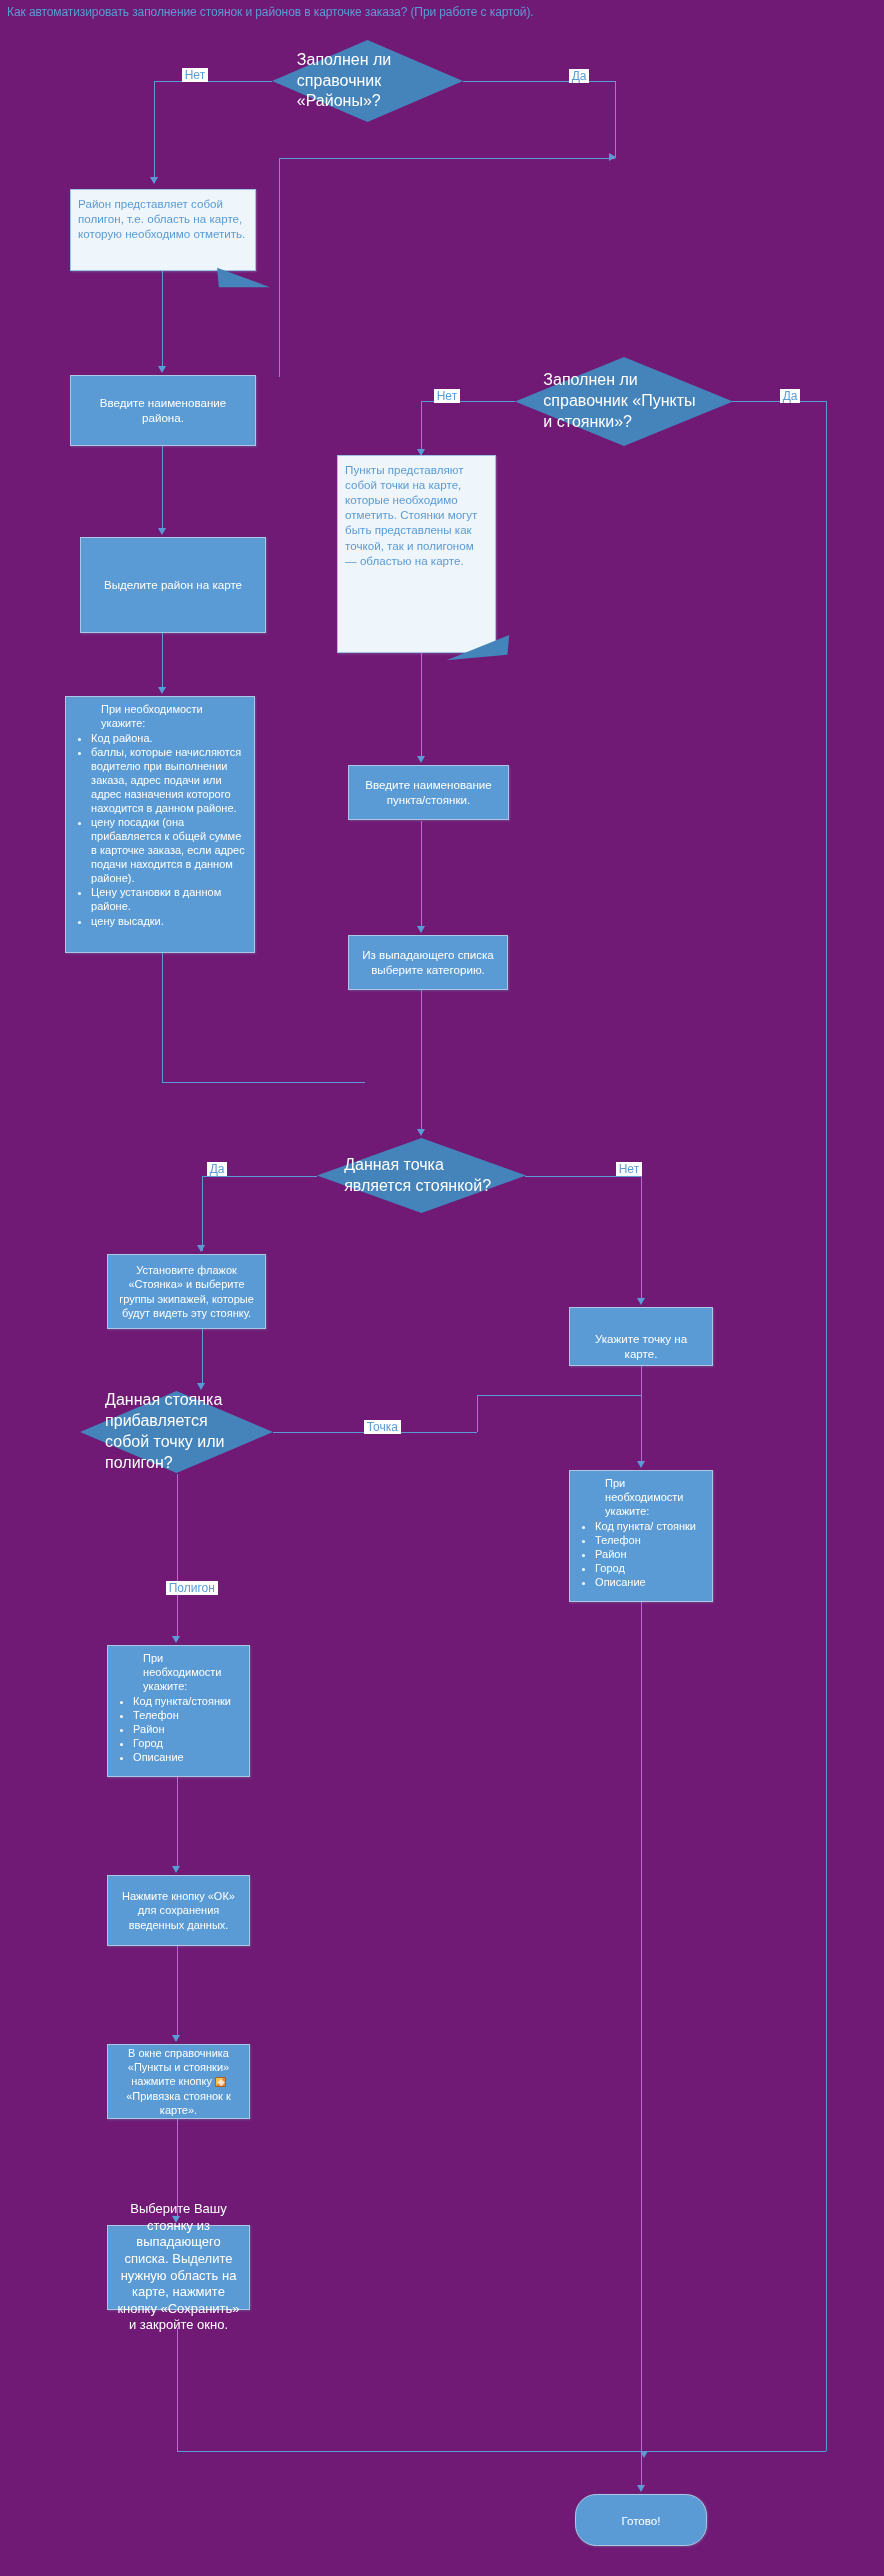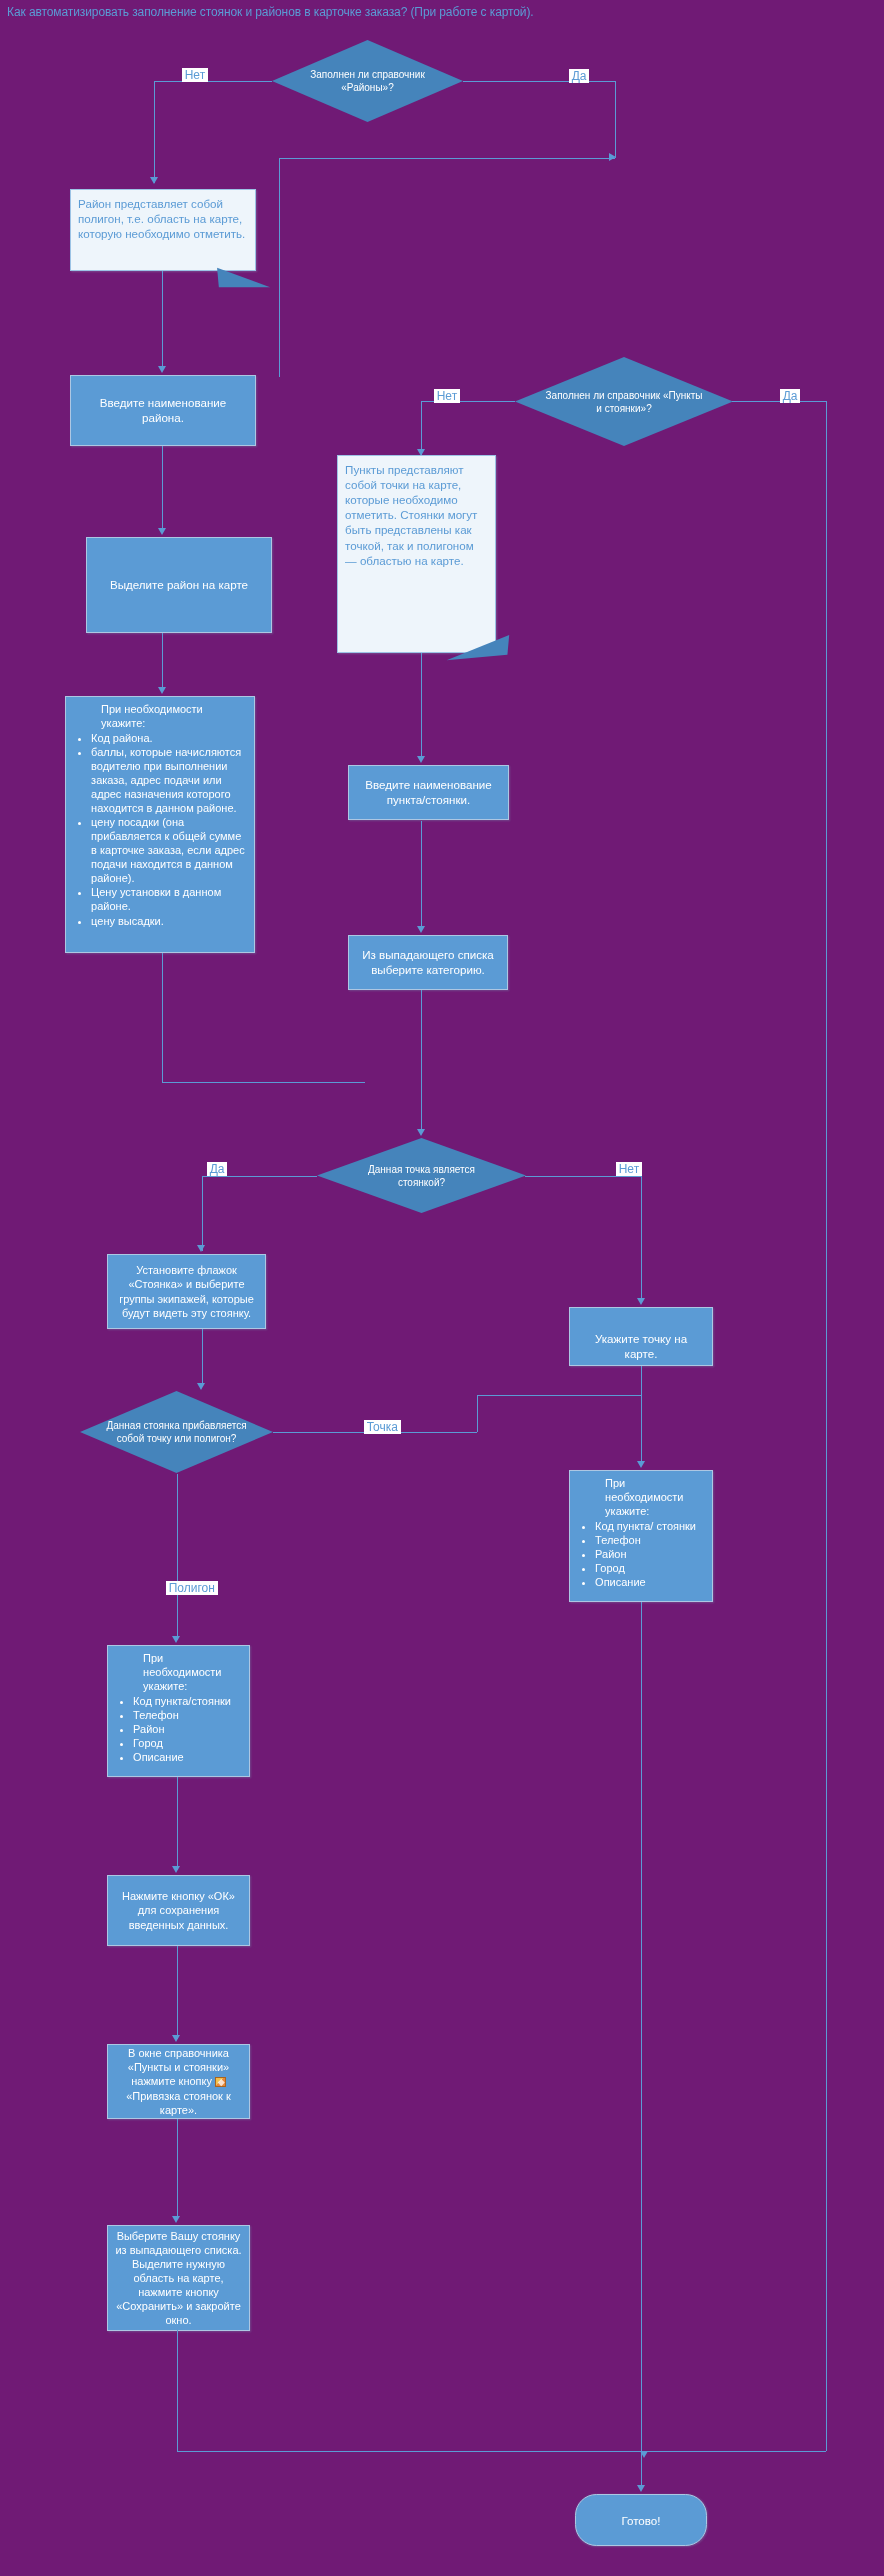--- a/index.html
+++ b/index.html
@@ -52,23 +52,22 @@
     margin: 0; padding-left: 18px; list-style: disc;
   }
   .proc ul li { margin: 0; padding: 0; }
 
   
   .decision {
     position: absolute;
     display: flex;
     align-items: center;
     justify-content: center;
-    text-align: center;
     color: #ffffff;
-    font-size: 10px;
+    font-size: 16px;
     line-height: 1.3;
   }
   .decision .dshape {
     position: absolute;
     left: 0; top: 0; right: 0; bottom: 0;
     background: #4584bb;
     -webkit-clip-path: polygon(50% 0, 100% 50%, 50% 100%, 0 50%);
     clip-path: polygon(50% 0, 100% 50%, 50% 100%, 0 50%);
   }
   .decision .dtext {
@@ -186,21 +185,21 @@
   <div class="ln v" style="left:162px; top:271px; height:98px;"></div>
   <div class="arrow-d" style="left:158px; top:366px;"></div>
 
   <div class="proc" style="left:70px; top:375px; width:186px; height:71px;">
     <span>Введите наименование района.</span>
   </div>
 
   <div class="ln v" style="left:162px; top:446px; height:86px;"></div>
   <div class="arrow-d" style="left:158px; top:528px;"></div>
 
-  <div class="proc" style="left:86px; top:537px; width:186px; height:96px;">
+  <div class="proc" style="left:80px; top:537px; width:186px; height:96px;">
     <span>Выделите район на карте</span>
   </div>
 
   <div class="ln v" style="left:162px; top:633px; height:57px;"></div>
   <div class="arrow-d" style="left:158px; top:687px;"></div>
 
   <div class="proc listbox" style="left:65px; top:696px; width:190px; height:257px; font-size:11px;">
     <div>
       <span class="lead">При необходимости укажите:</span>
       <ul>
@@ -342,21 +341,21 @@
     <span>
       <span>В окне справочника «Пункты и стоянки» нажмите кнопку</span>
       <span class="map-icon"></span>
       <span>«Привязка стоянок к карте».</span>
     </span>
   </div>
 
   <div class="ln v" style="left:177px; top:2119px; height:100px;"></div>
   <div class="arrow-d" style="left:172px; top:2216px;"></div>
 
-  <div class="proc" style="left:107px; top:2225px; width:143px; height:106px; font-size:11px;">
+  <div class="proc" style="left:107px; top:2225px; width:143px; height:85px; font-size:13px;">
     <span>Выберите Вашу стоянку из выпадающего списка. Выделите нужную область на карте, нажмите кнопку «Сохранить» и закройте окно.</span>
   </div>
 
   <div class="ln v" style="left:177px; top:2328px; height:123px;"></div>
   <div class="ln h" style="left:177px; top:2451px; width:465px;"></div>
   <div class="ln v" style="left:641px; top:2451px; height:37px;"></div>
   <div class="arrow-d" style="left:637px; top:2485px;"></div>
 
   <div class="terminator" style="left:575px; top:2494px; width:132px; height:52px;">
     <span>Готово!</span>

